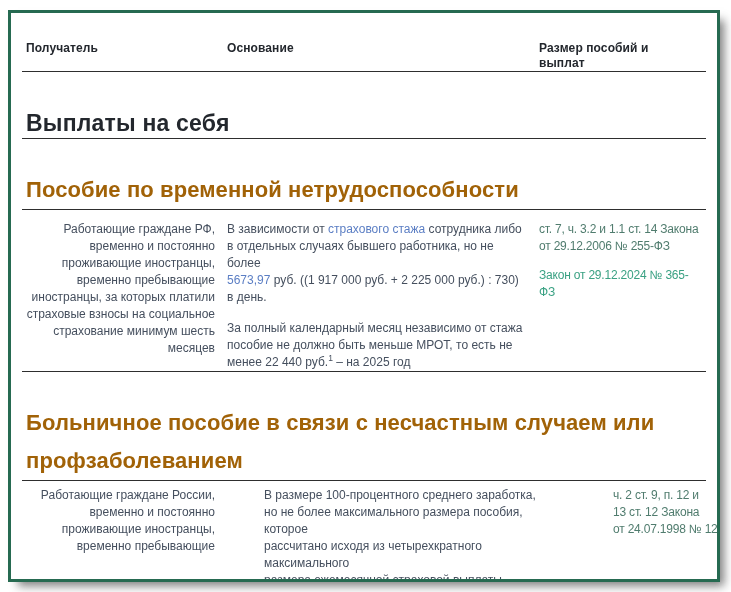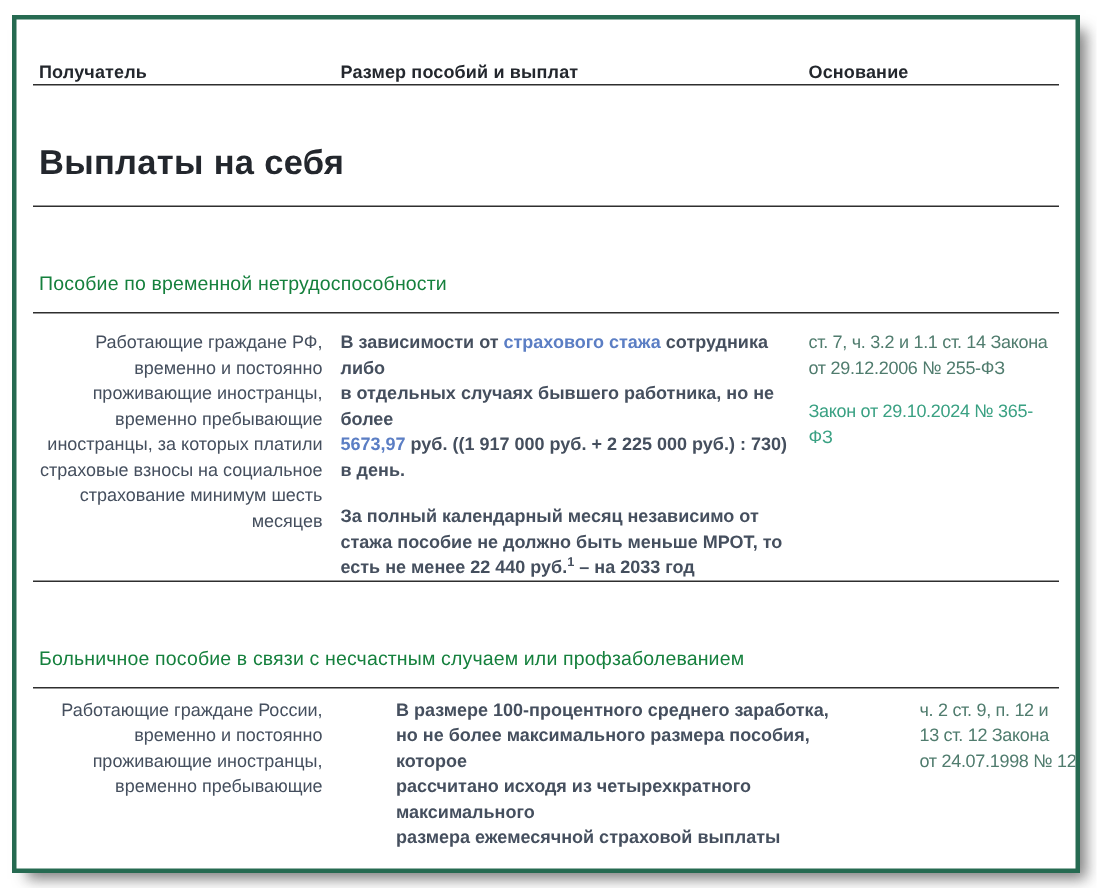--- a/index.html
+++ b/index.html
@@ -26,77 +26,77 @@
   .hr-d{margin-top:2px;}
   .hr-e{margin-top:10px;}
   .grid{display:grid;grid-template-columns:201px 312px 1fr;}
   .thead{padding-top:17px;}
   .th{
     font-size:12px;font-weight:bold;color:#23272d;line-height:15px;
     padding-right:12px;letter-spacing:.1px;
   }
   h1{
     font-size:23px;line-height:30px;font-weight:bold;color:#23272d;
-    margin:36px 0 14px;letter-spacing:.2px;
+    margin:36px 0 0;letter-spacing:.2px;
   }
   h2{
-    font-size:13px;line-height:38px;font-weight:normal;color:#15803d;
+    font-size:22px;line-height:38px;font-weight:bold;color:#a16207;
     margin:32px 0 0;max-width:640px;letter-spacing:.1px;
   }
   .row{padding-top:11px;font-size:12px;color:#454f5e;}
   .row2{padding-top:6px;gap:37px;}
   .cell{padding-right:12px;}
   .recipient{line-height:17px;text-align:right;}
   .amount{line-height:17px;}
-  .amount .para{margin:0;white-space:pre-line;font-weight:bold;}
+  .amount .para{margin:0;white-space:pre-line;}
   .amount .para + .para{margin-top:14px;}
   .basis{line-height:17px;}
   .cite{
     margin:0 0 12px;white-space:pre;letter-spacing:-.2px;
     font-size:12px;line-height:17px;
   }
   .teal{color:#507c6e;cursor:pointer;}
   .green{color:#3aa183;cursor:pointer;}
   a.blue{color:#5b7ec4;text-decoration:none;cursor:pointer;}
   sup.fn{font-size:8.5px;vertical-align:super;line-height:0;}
 </style>
 </head>
 <body>
 
 <div class="frame">
   <div class="content">
 
     <div class="grid thead pad">
       <div class="th">Получатель</div>
+      <div class="th">Основание</div>
       <div class="th">Размер пособий и выплат</div>
-      <div class="th">Основание</div>
     </div>
 
     <hr class="rule hr-a">
 
     <h1 class="pad">Выплаты на себя</h1>
 
     <hr class="rule hr-b">
 
     <h2 class="pad">Пособие по временной нетрудоспособности</h2>
 
     <hr class="rule hr-c">
 
     <div class="grid row pad">
       <div class="cell recipient">Работающие граждане РФ, временно и постоянно проживающие иностранцы, временно пребывающие иностранцы, за которых платили страховые взносы на социальное страхование минимум шесть месяцев</div>
       <div class="cell amount">
         <p class="para"><span>В зависимости от </span><a class="blue">страхового стажа</a><span> сотрудника либо
 в отдельных случаях бывшего работника, но не более
 </span><a class="blue">5673,97</a><span> руб. ((1 917 000 руб. + 2 225 000 руб.) : 730) в день.</span></p>
-        <p class="para"><span>За полный календарный месяц независимо от стажа пособие не должно быть меньше МРОТ, то есть не менее 22 440 руб.</span><sup class="fn">1</sup><span> – на 2033 год</span></p>
+        <p class="para"><span>За полный календарный месяц независимо от стажа пособие не должно быть меньше МРОТ, то есть не менее 22 440 руб.</span><sup class="fn">1</sup><span> – на 2025 год</span></p>
       </div>
       <div class="cell basis">
         <p class="cite teal">ст. 7, ч. 3.2 и 1.1 ст. 14 Закона
 от 29.12.2006 № 255-ФЗ</p>
-        <p class="cite green">Закон от 29.10.2024 № 365-
+        <p class="cite green">Закон от 29.12.2024 № 365-
 ФЗ</p>
       </div>
     </div>
 
     <hr class="rule hr-d">
 
     <h2 class="pad">Больничное пособие в связи с несчастным случаем или профзаболеванием</h2>
 
     <hr class="rule hr-e">
 

